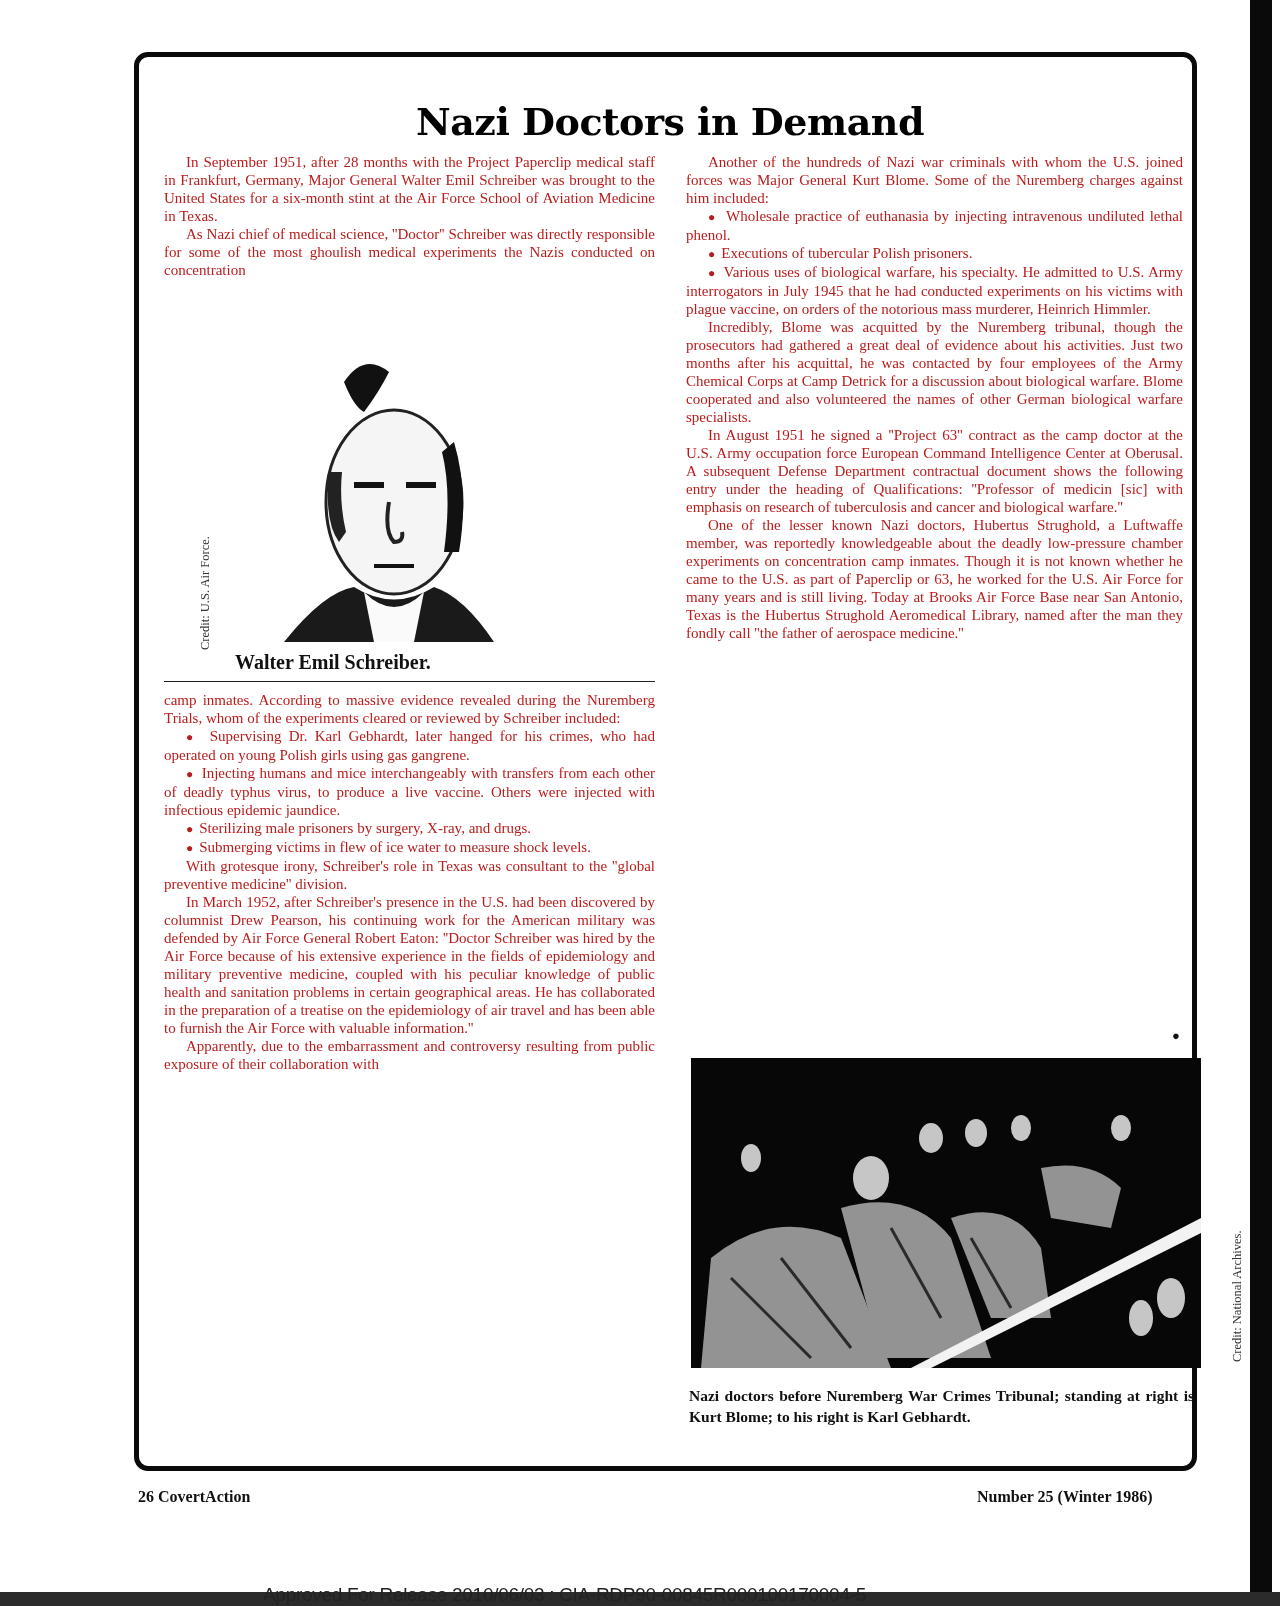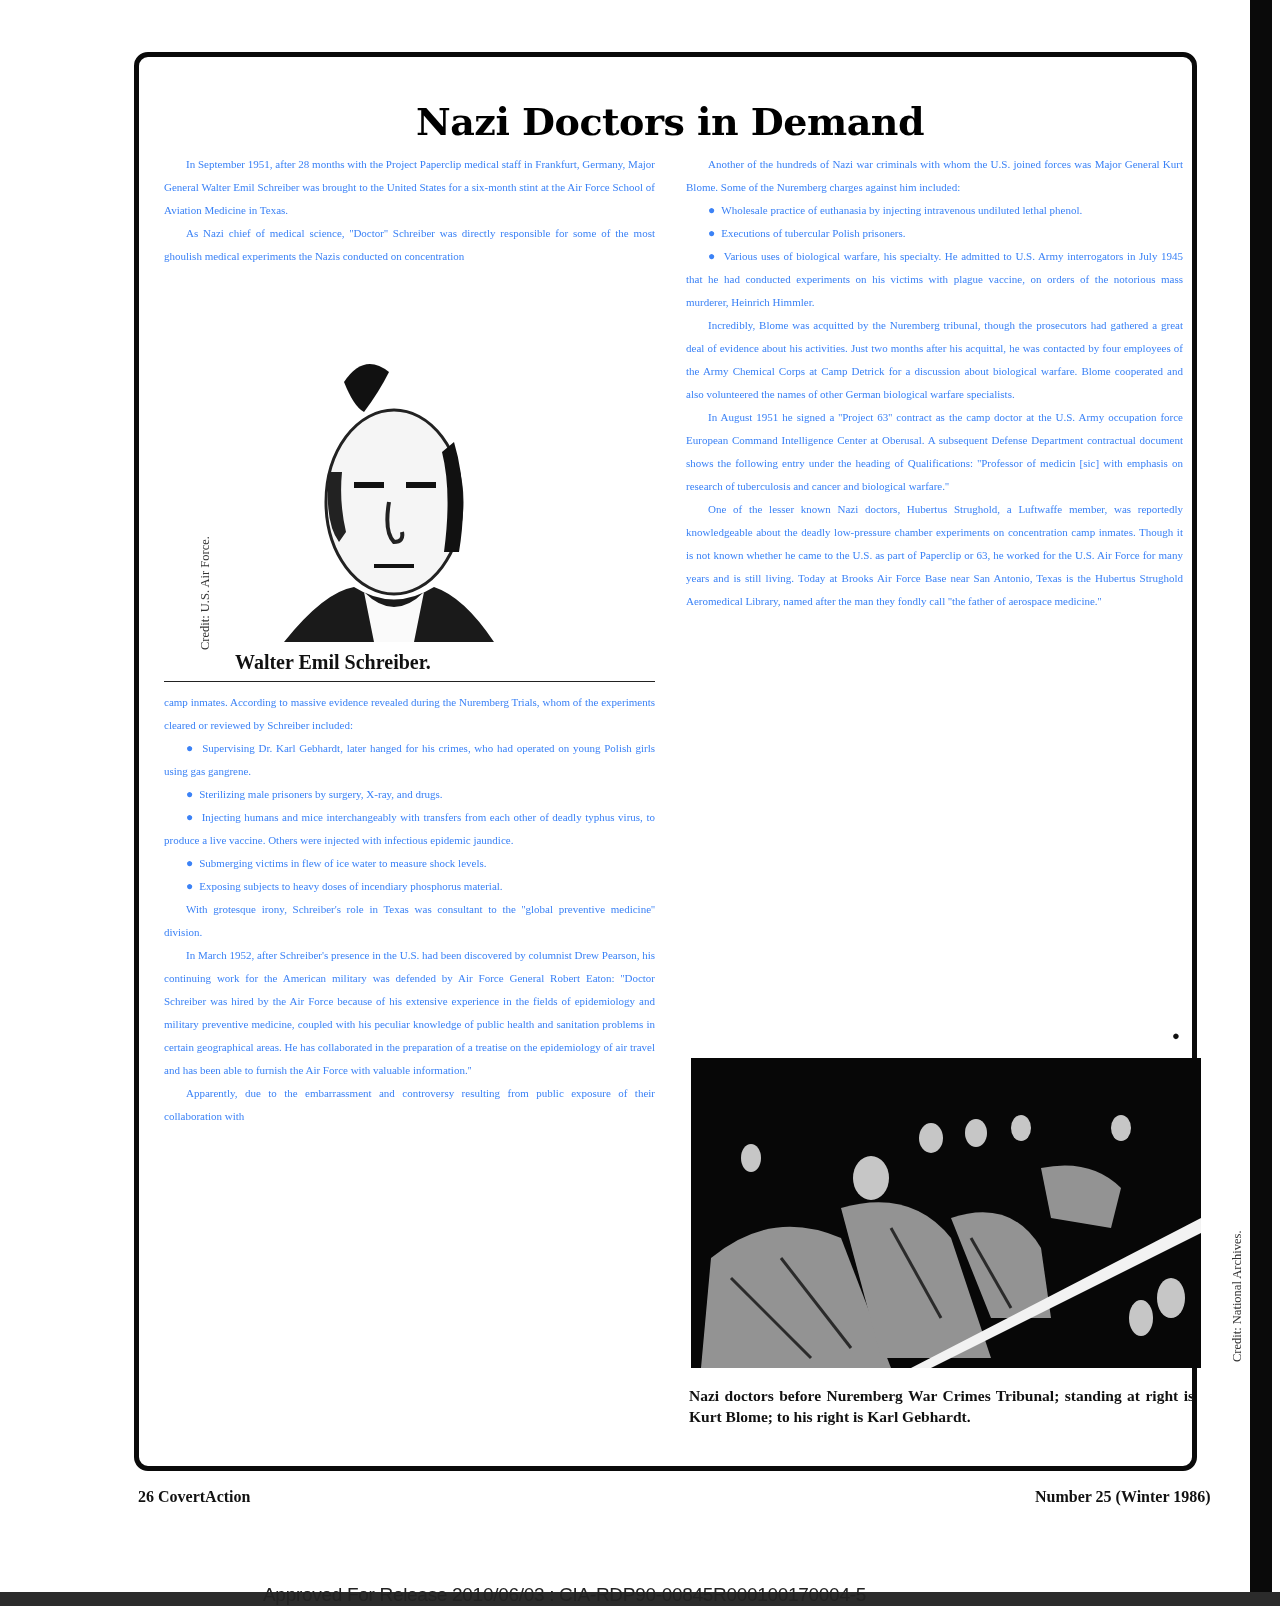--- a/index.html
+++ b/index.html
@@ -15,22 +15,22 @@
       position: absolute; left: 134px; top: 52px; width: 1063px; height: 1419px;
       border: 5px solid #0a0a0a; border-radius: 14px;
       box-sizing: border-box;
     }
     .title {
       position: absolute; left: 0; top: 74px; width: 1340px; text-align: center;
       font-family: "DejaVu Serif", serif; font-weight: 900; font-size: 38px;
       letter-spacing: -0.5px; color: #000;
     }
     .col {
-      position: absolute; font-size: 11px; line-height: 23px;
-      text-align: justify; color: #3b82f6;
+      position: absolute; font-size: 15px; line-height: 18px;
+      text-align: justify; color: #b91c1c;
     }
     .col p { margin: 0; text-indent: 22px; }
     .col p.noindent { text-indent: 0; }
     .col p.bullet::before { content: "\25CF\00a0\00a0"; font-size: 12px; }
     .col-left-top { left: 164px; top: 153px; width: 491px; }
     .col-left-bottom { left: 164px; top: 691px; width: 491px; }
     .col-right { left: 686px; top: 153px; width: 497px; }
 
     .portrait {
       position: absolute; left: 284px; top: 352px; width: 210px; height: 290px;
@@ -58,21 +58,21 @@
     }
     .credit-right {
       position: absolute; left: 1230px; top: 1362px; transform-origin: left top;
       transform: rotate(-90deg); font-size: 12.5px; color: #333; white-space: nowrap;
     }
     .footer-left {
       position: absolute; left: 138px; top: 1488px; font-weight: bold; font-size: 16px;
       font-family: "Liberation Serif", serif;
     }
     .footer-right {
-      position: absolute; left: 1035px; top: 1488px; font-weight: bold; font-size: 16px;
+      position: absolute; left: 977px; top: 1488px; font-weight: bold; font-size: 16px;
     }
     .release {
       position: absolute; left: 263px; top: 1570px; font-family: "Liberation Sans", sans-serif;
       font-size: 19px; color: #222; letter-spacing: -0.3px; margin-top: 14px;
     }
   </style>
 </head>
 <body>
 
 <div class="right-bar"></div>
@@ -100,24 +100,23 @@
   <path d="M0 290 Q40 240 70 235 Q110 260 150 235 Q180 245 210 290Z" fill="#1a1a1a"></path>
   <path d="M80 240 Q110 270 140 240 L130 290 L90 290Z" fill="#fafafa"></path>
 </svg>
 <div class="credit-left">Credit: U.S. Air Force.</div>
 <div class="portrait-caption">Walter Emil Schreiber.</div>
 <div class="rule"></div>
 
 <div class="col col-left-bottom">
     <p class="noindent">camp inmates. According to massive evidence revealed during the Nuremberg Trials, whom of the experiments cleared or reviewed by Schreiber included:</p>
     <p class="bullet">Supervising Dr. Karl Gebhardt, later hanged for his crimes, who had operated on young Polish girls using gas gangrene.</p>
+    <p class="bullet">Injecting humans and mice interchangeably with transfers from each other of deadly typhus virus, to produce a live vaccine. Others were injected with infectious epidemic jaundice.</p>
     <p class="bullet">Sterilizing male prisoners by surgery, X-ray, and drugs.</p>
-    <p class="bullet">Injecting humans and mice interchangeably with transfers from each other of deadly typhus virus, to produce a live vaccine. Others were injected with infectious epidemic jaundice.</p>
     <p class="bullet">Submerging victims in flew of ice water to measure shock levels.</p>
-    <p class="bullet">Exposing subjects to heavy doses of incendiary phosphorus material.</p>
     <p>With grotesque irony, Schreiber's role in Texas was consultant to the ''global preventive medicine'' division.</p>
     <p>In March 1952, after Schreiber's presence in the U.S. had been discovered by columnist Drew Pearson, his continuing work for the American military was defended by Air Force General Robert Eaton: ''Doctor Schreiber was hired by the Air Force because of his extensive experience in the fields of epidemiology and military preventive medicine, coupled with his peculiar knowledge of public health and sanitation problems in certain geographical areas. He has collaborated in the preparation of a treatise on the epidemiology of air travel and has been able to furnish the Air Force with valuable information.''</p>
     <p>Apparently, due to the embarrassment and controversy resulting from public exposure of their collaboration with</p>
   </div>
 
 <div class="col col-right">
     <p>Another of the hundreds of Nazi war criminals with whom the U.S. joined forces was Major General Kurt Blome. Some of the Nuremberg charges against him included:</p>
     <p class="bullet">Wholesale practice of euthanasia by injecting intravenous undiluted lethal phenol.</p>
     <p class="bullet">Executions of tubercular Polish prisoners.</p>
     <p class="bullet">Various uses of biological warfare, his specialty. He admitted to U.S. Army interrogators in July 1945 that he had conducted experiments on his victims with plague vaccine, on orders of the notorious mass murderer, Heinrich Himmler.</p>

